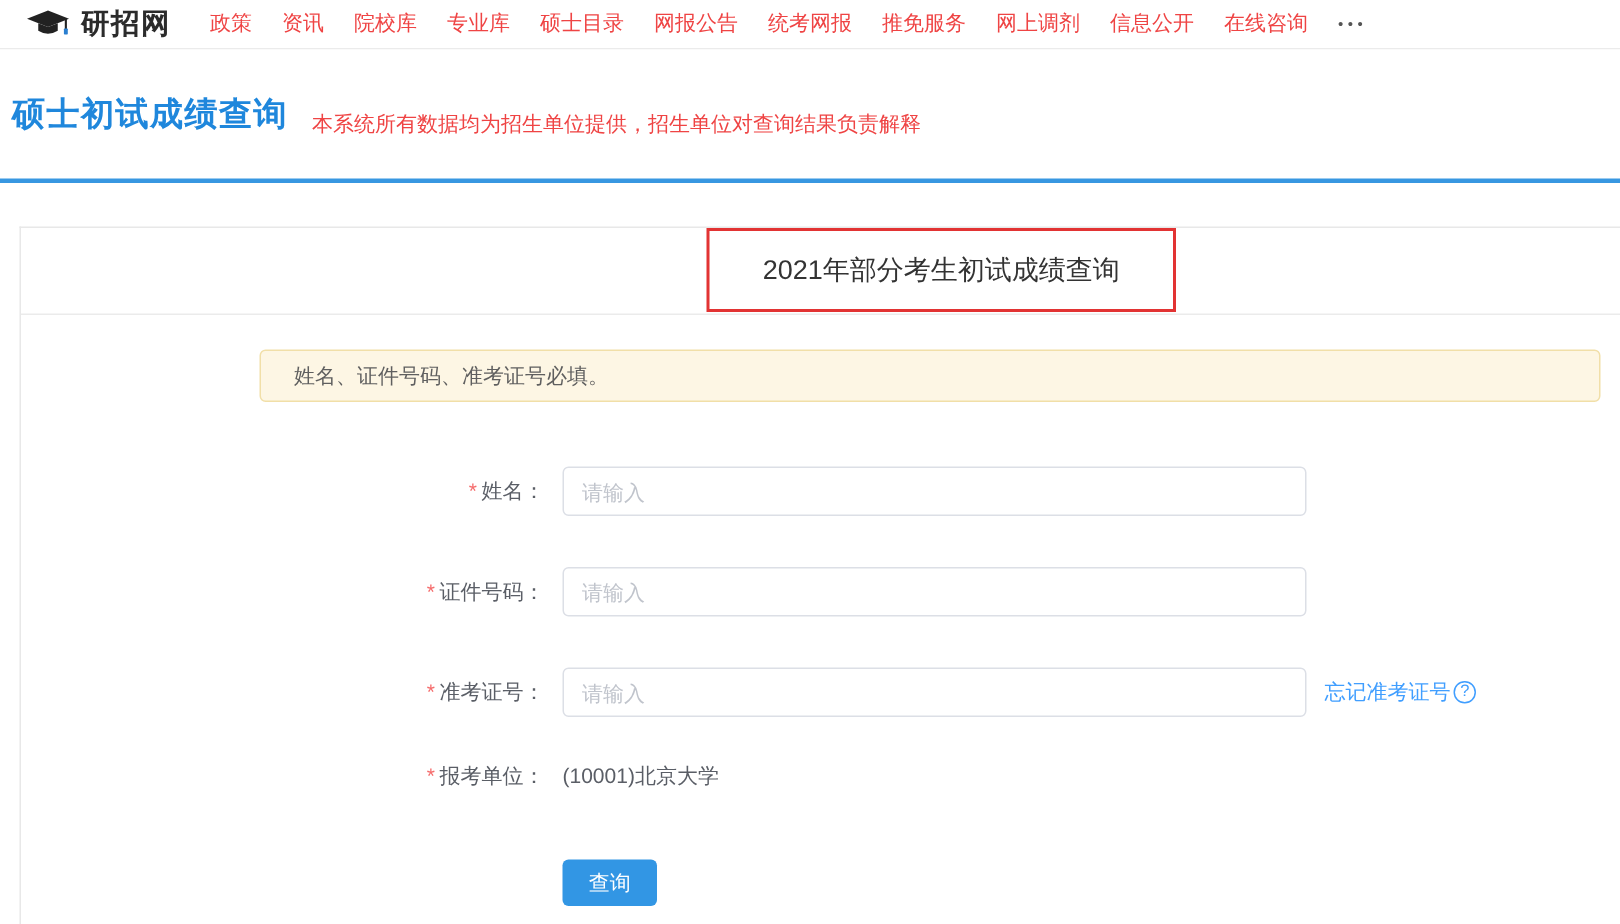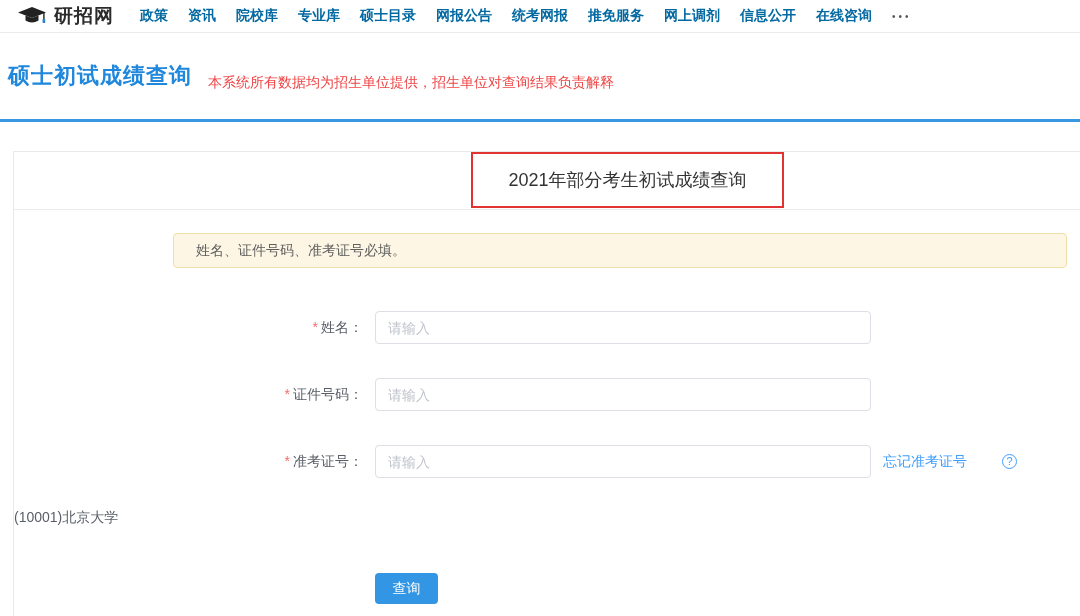--- a/index.html
+++ b/index.html
@@ -15,21 +15,21 @@
   *{box-sizing:border-box;margin:0;padding:0;}
   html,body{width:1080px;height:616px;overflow:hidden;background:#fff;
     font-family:"Liberation Sans","DejaVu Sans",sans-serif;}
   
   .topnav{height:33px;display:flex;align-items:center;padding-left:18px;
     border-bottom:1px solid #ebebeb;background:#fff;}
   .logo{display:flex;align-items:center;cursor:pointer;text-align:center;}
   .logo svg{display:block;margin-right:6px;}
   .logo-text{font-size:19px;font-weight:800;color:#2b2b2b;letter-spacing:1px;}
   .nav-items{display:flex;align-items:center;list-style:none;margin-left:16px;}
-  .nav-items li{font-size:14px;color:#0369a1;padding:0 10px;cursor:pointer;white-space:nowrap;font-weight:bold;}
+  .nav-items li{font-size:14px;color:#ef4444;padding:0 10px;cursor:pointer;white-space:nowrap;}
   .nav-more{font-size:10px;color:#555;letter-spacing:3px;padding:0 10px;cursor:pointer;}
   
   .header-band{height:86px;display:flex;align-items:center;padding-left:8px;background:#fff;}
   .page-title{font-size:22px;font-weight:bold;color:var(--c-brand_blue);letter-spacing:1px;}
   .page-subtitle{font-size:14px;color:#ef4444;margin-left:16px;margin-top:14px;}
   .blue-divider{height:3px;background:var(--c-divider_blue);}
   
   .card{margin:29px 0 0 13px;border:1px solid #e8e8e8;border-right:0;border-bottom:0;
     background:#fff;height:470px;}
   .card-title-row{position:relative;height:58px;border-bottom:1px solid #ebebeb;}
@@ -47,21 +47,21 @@
   .row-gap2{margin-bottom:34px;}
   .row-gap3{margin-bottom:31px;}
   .row-gap4{margin-bottom:46px;}
   .lbl{flex:none;width:361px;text-align:right;padding-right:12px;
     font-size:14px;color:#5a5e66;}
   .req{color:var(--c-required_red);margin-right:3px;font-size:14px;}
   .txt-input{width:496px;height:33px;border:1px solid #dcdfe6;border-radius:4px;
     padding:0 12px;font-size:14px;color:#333;outline:none;background:#fff;}
   .txt-input::placeholder{color:#c0c4cc;}
   .forgot-link{margin-left:12px;font-size:14px;color:var(--c-link_blue);
-    text-decoration:none;display:flex;align-items:center;cursor:pointer;gap:33px;}
+    text-decoration:none;display:flex;align-items:center;cursor:pointer;}
   .q-icon{display:inline-block;width:15px;height:15px;border:1px solid currentColor;
     border-radius:50%;font-size:11px;line-height:13px;text-align:center;margin-left:2px;}
   .static-value{font-size:14px;color:#5a5e66;}
   .btn-row{margin-left:361px;}
   .query-btn{width:63px;height:31px;background:var(--c-button_blue);color:#fff;
     font-size:14px;border:none;border-radius:4px;cursor:pointer;
     font-family:Liberation Sans, sans-serif;}
 </style>
 </head>
 <body>
@@ -124,20 +124,21 @@
     <div class="row row-gap3">
       <span class="lbl"><span class="req">*</span><span>准考证号：</span></span>
       <input class="txt-input" type="text" placeholder="请输入" style="">
       <a class="forgot-link">
         <span>忘记准考证号</span>
         <span class="q-icon">?</span>
       </a>
     </div>
 
     <div class="row row-gap4">
+      <span class="lbl"><span class="req">*</span><span>报考单位：</span></span>
       <span class="static-value">(10001)北京大学</span>
     </div>
 
     <div class="btn-row">
       <button class="query-btn">查询</button>
     </div>
 
   </div>
 </div>
 

